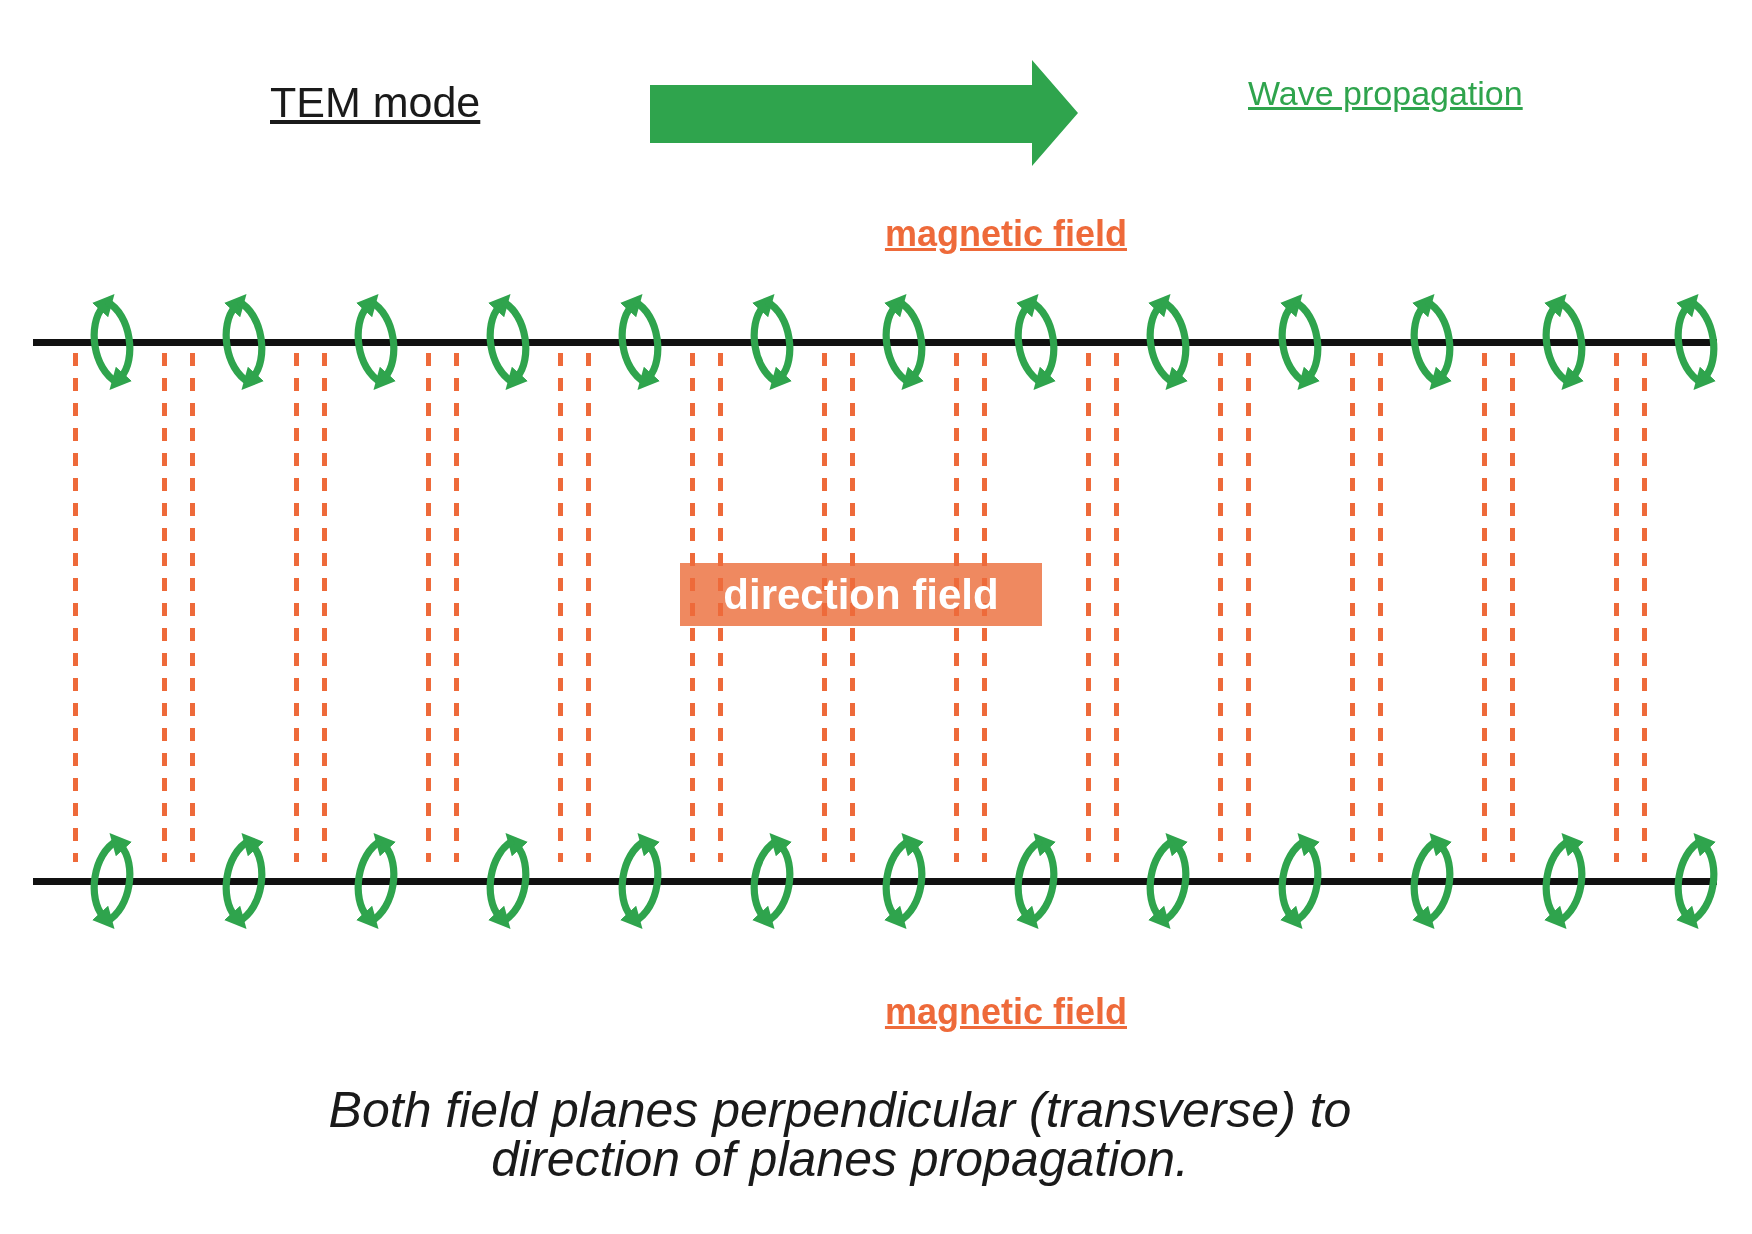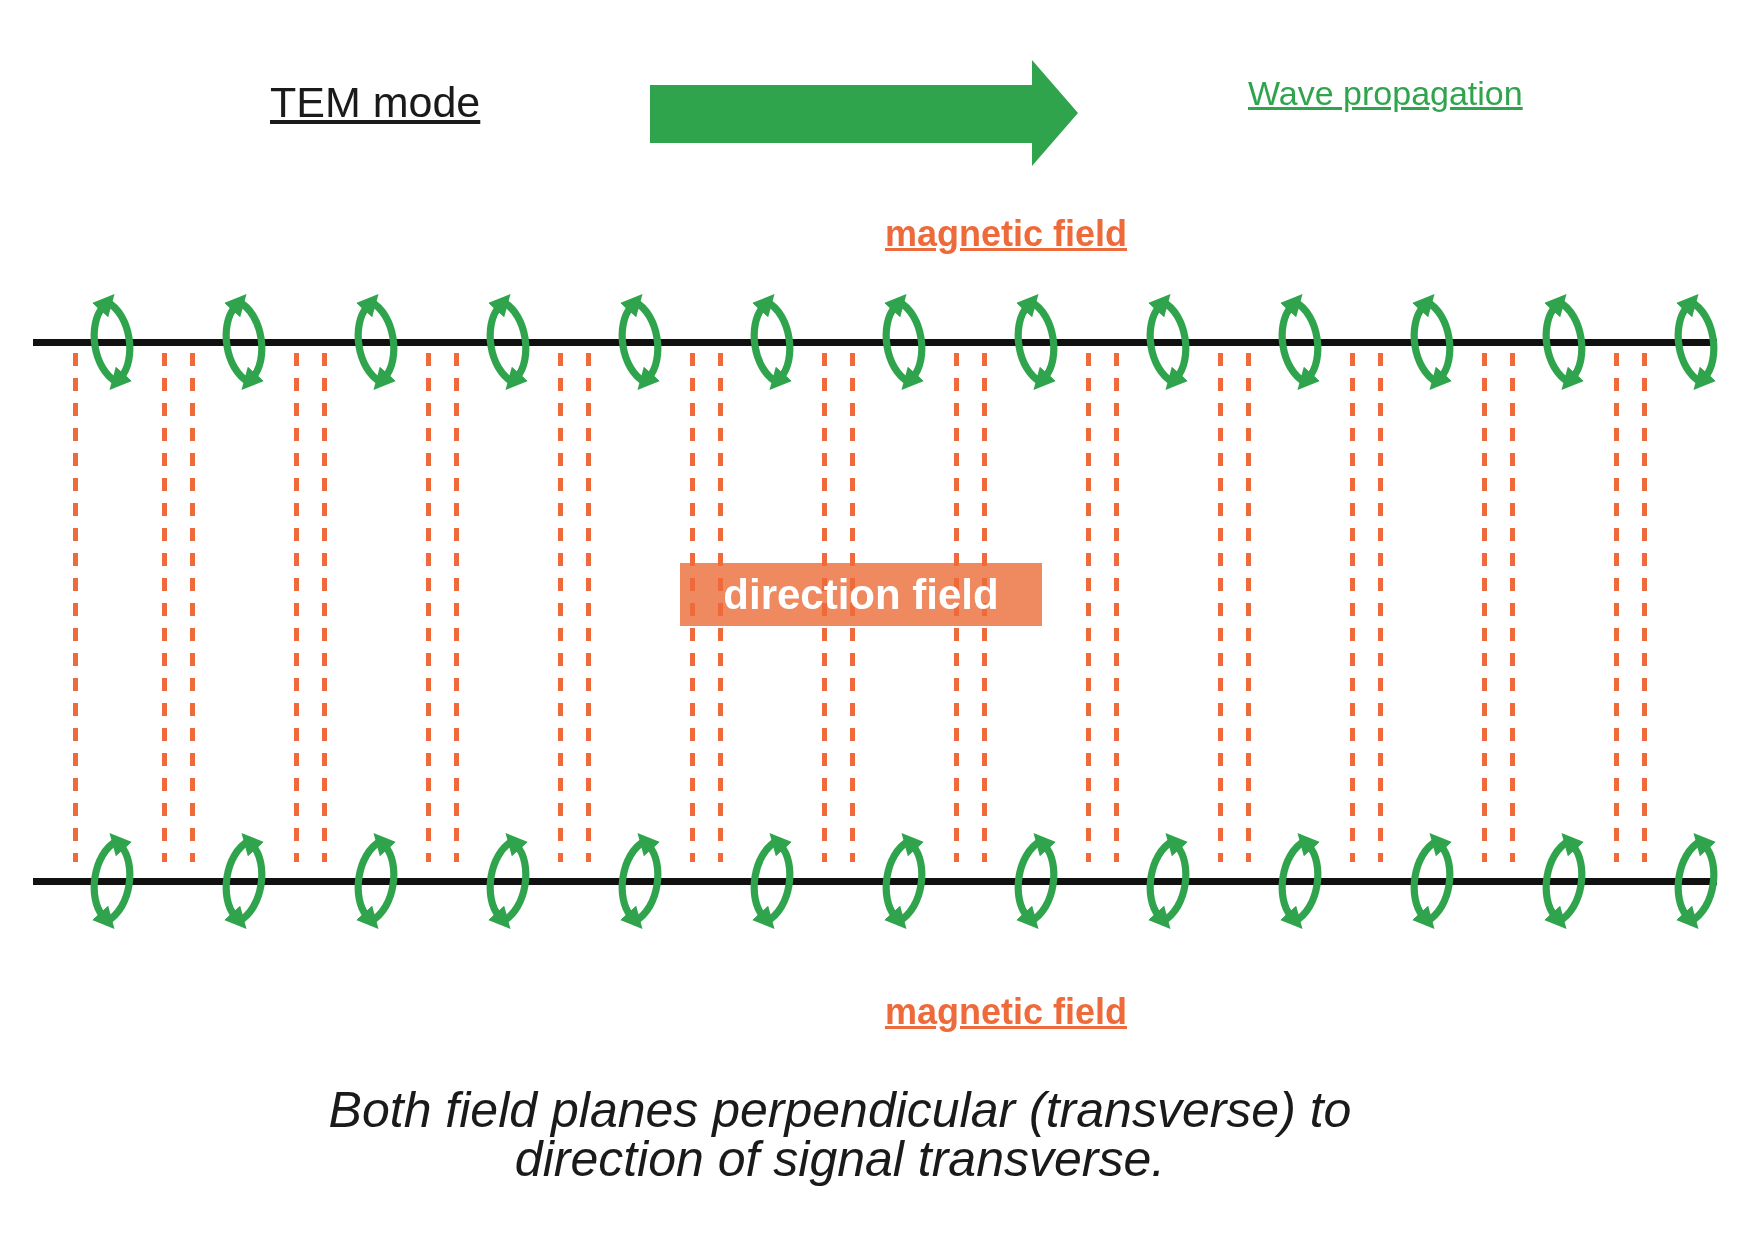--- a/index.html
+++ b/index.html
@@ -222,16 +222,16 @@
     <path d="M24 10 C52 25, 57 75, 40 94"></path>
   </svg>
     </div>
 
   <div class="efield-text">direction field</div>
 
   <div class="label mag-label mag-bottom">magnetic field</div>
 
   <div class="caption">
     <div>Both field planes perpendicular (transverse) to</div>
-    <div>direction of signal transverse.</div>
+    <div>direction of planes propagation.</div>
   </div>
 
 </div>
 
 </body></html>

